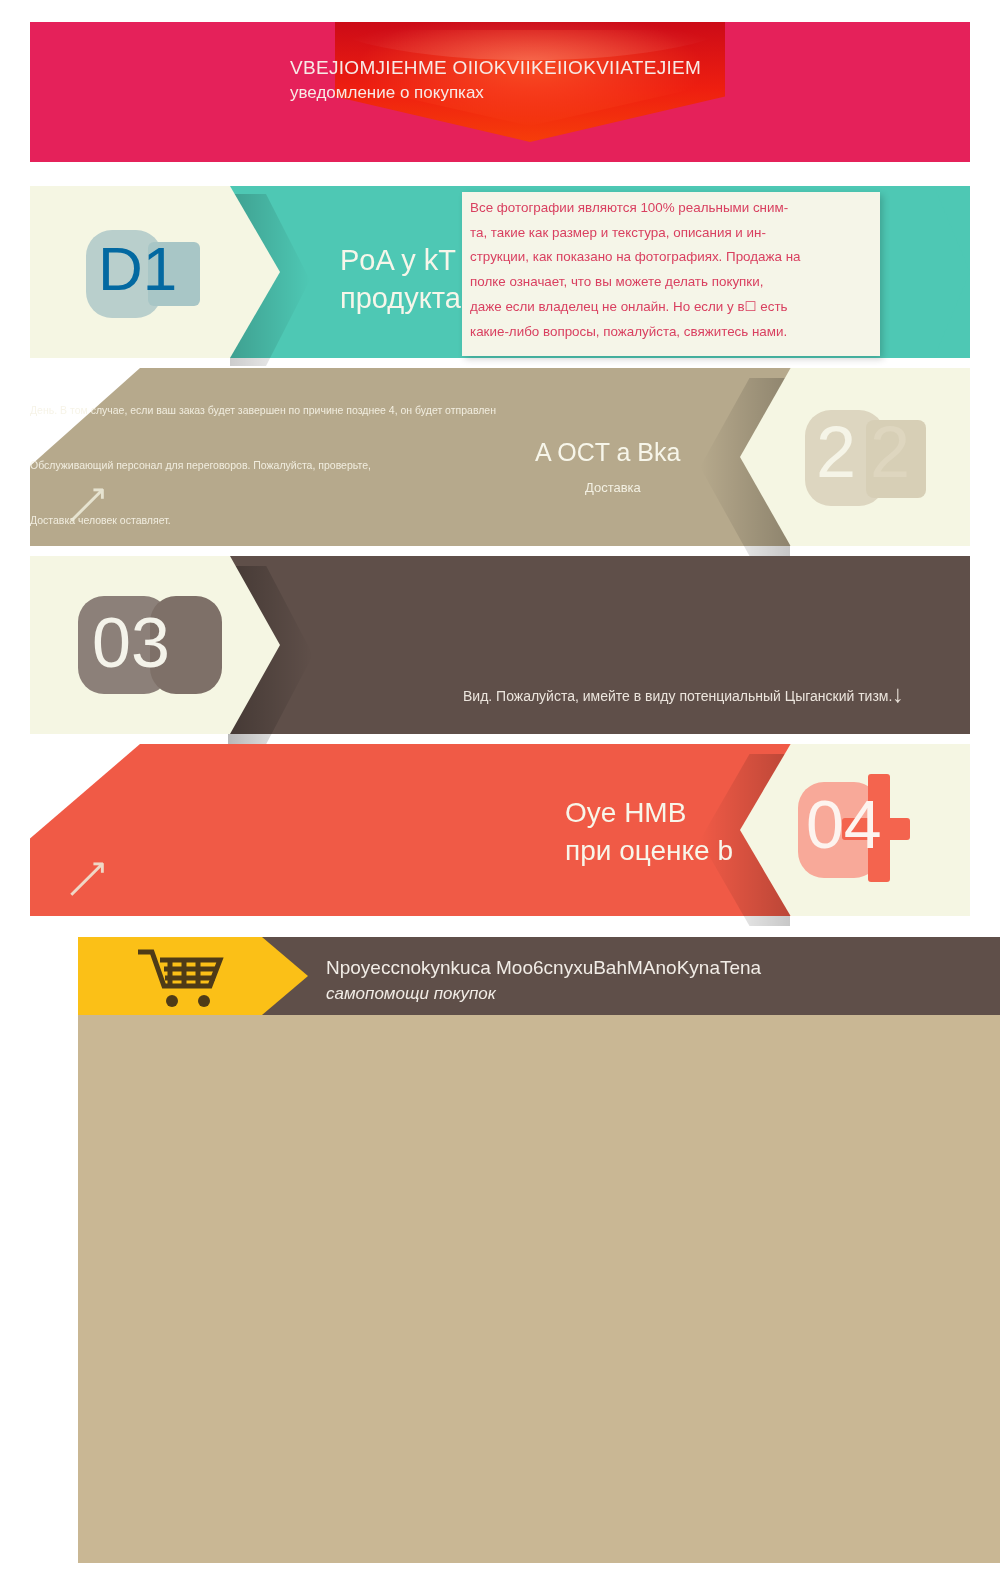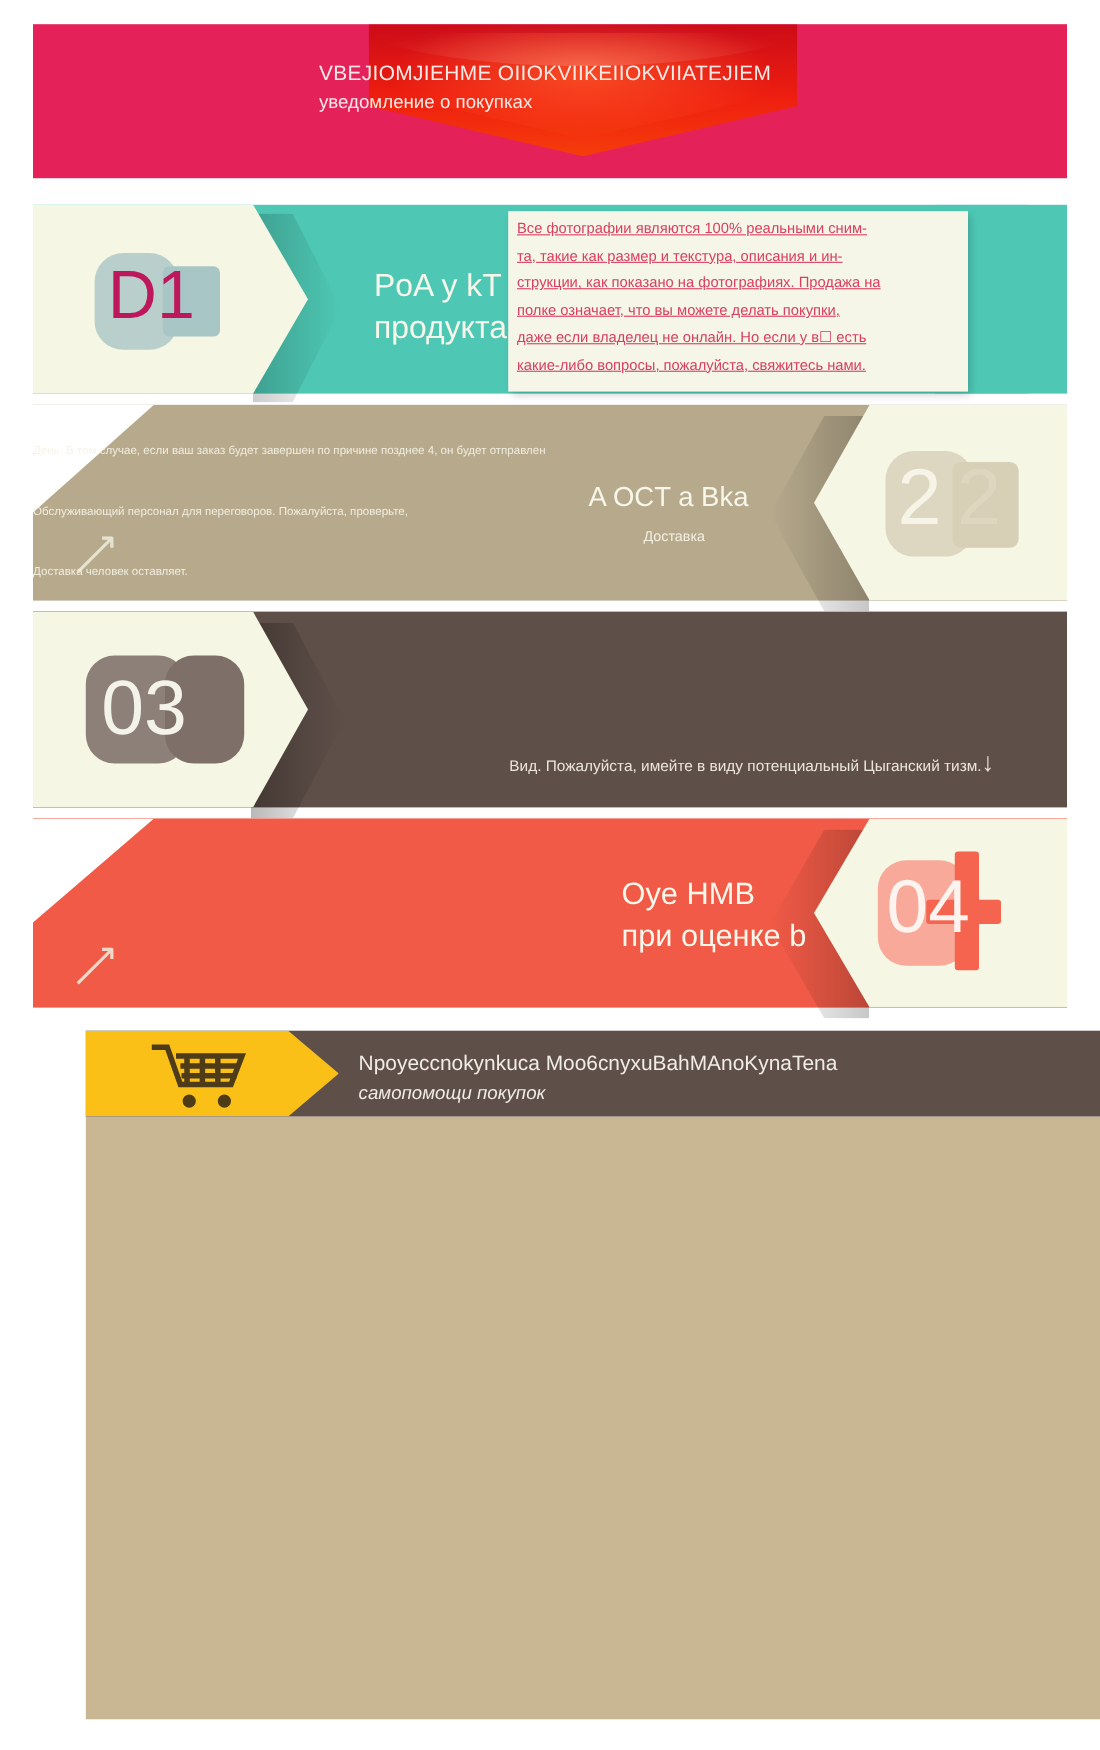--- a/index.html
+++ b/index.html
@@ -128,29 +128,29 @@
   </div>
 
   <div class="sec" id="s1">
     <div class="teal"></div>
     <div class="teal-tip"></div>
     <div class="cream-shadow"></div>
     <div class="arrow-right cream"></div>
 
     <div class="numblob" style="left:56px;top:44px;width:76px;height:88px;background:#b9cfcc;"></div>
     <div class="numblob" style="left:118px;top:56px;width:52px;height:64px;background:#a8c6c6;border-radius:6px;"></div>
-    <div class="bignum" style="left:68px;top:52px;color:#be185d;font-size:62px;">D1</div>
+    <div class="bignum" style="left:68px;top:52px;color:#0369a1;font-size:62px;">D1</div>
     <div class="sect-title title">
       <div>PoA y kT</div>
       <div>продукта</div>
     </div>
   </div>
   <div class="tick" id="s1tick" style="position:absolute;left:485px;top:242px;width:5px;height:86px;background:#cfe7e0;"></div>
   <div style="position:absolute;left:462px;top:192px;width:418px;height:164px;background:#f5f5e8;box-shadow:3px 3px 7px rgba(0,0,0,.18);"></div>
-  <div style="position:absolute;left:470px;top:196px;width:405px;color:#d94060;font-size:13.4px;line-height:24.7px;text-decoration:underline;">
+  <div style="position:absolute;left:470px;top:196px;width:405px;color:#d94060;font-size:13.4px;line-height:24.7px;">
     <div>Все фотографии являются 100% реальными сним-</div>
     <div>та, такие как размер и текстура, описания и ин-</div>
     <div>струкции, как показано на фотографиях. Продажа на</div>
     <div>полке означает, что вы можете делать покупки,</div>
     <div>даже если владелец не онлайн. Но если у в☐ есть</div>
     <div>какие-либо вопросы, пожалуйста, свяжитесь нами.</div>
   </div>
 
   <div class="sec" id="s2">
     <div class="tan"></div>

